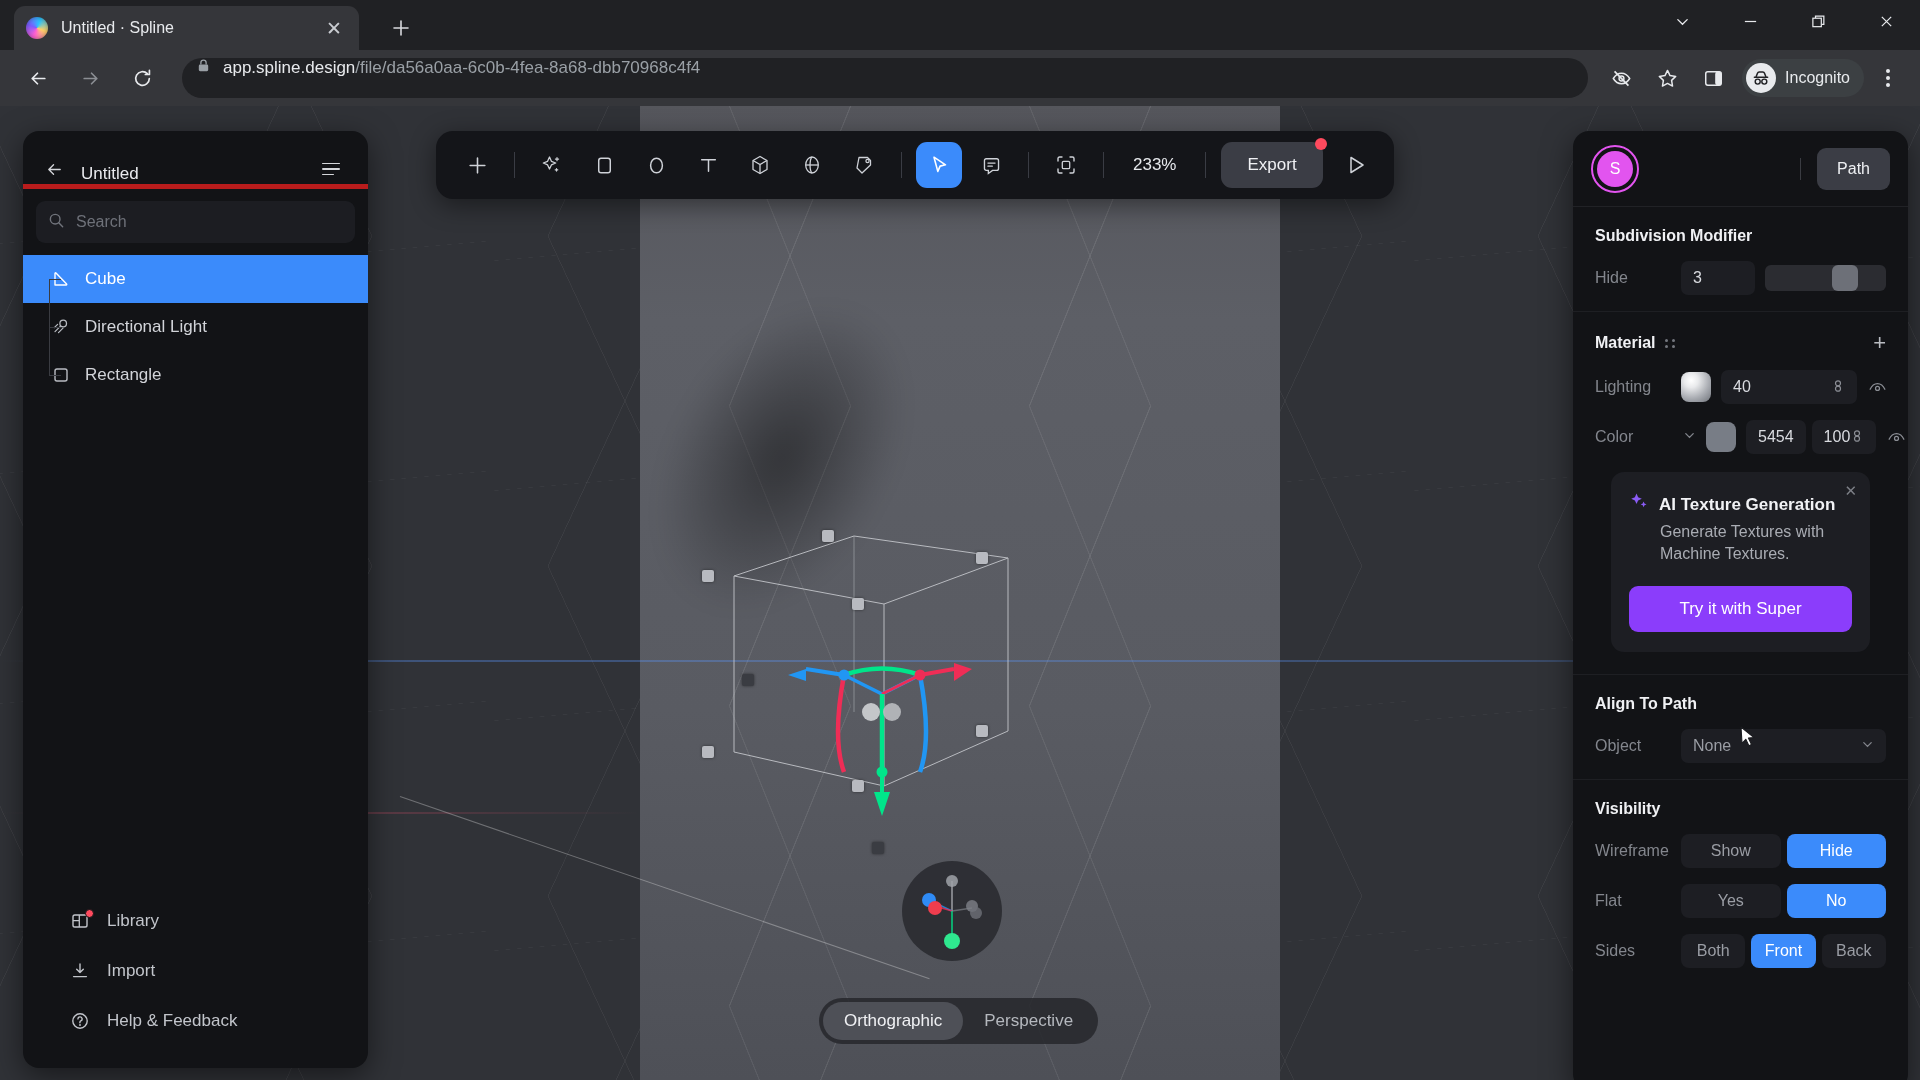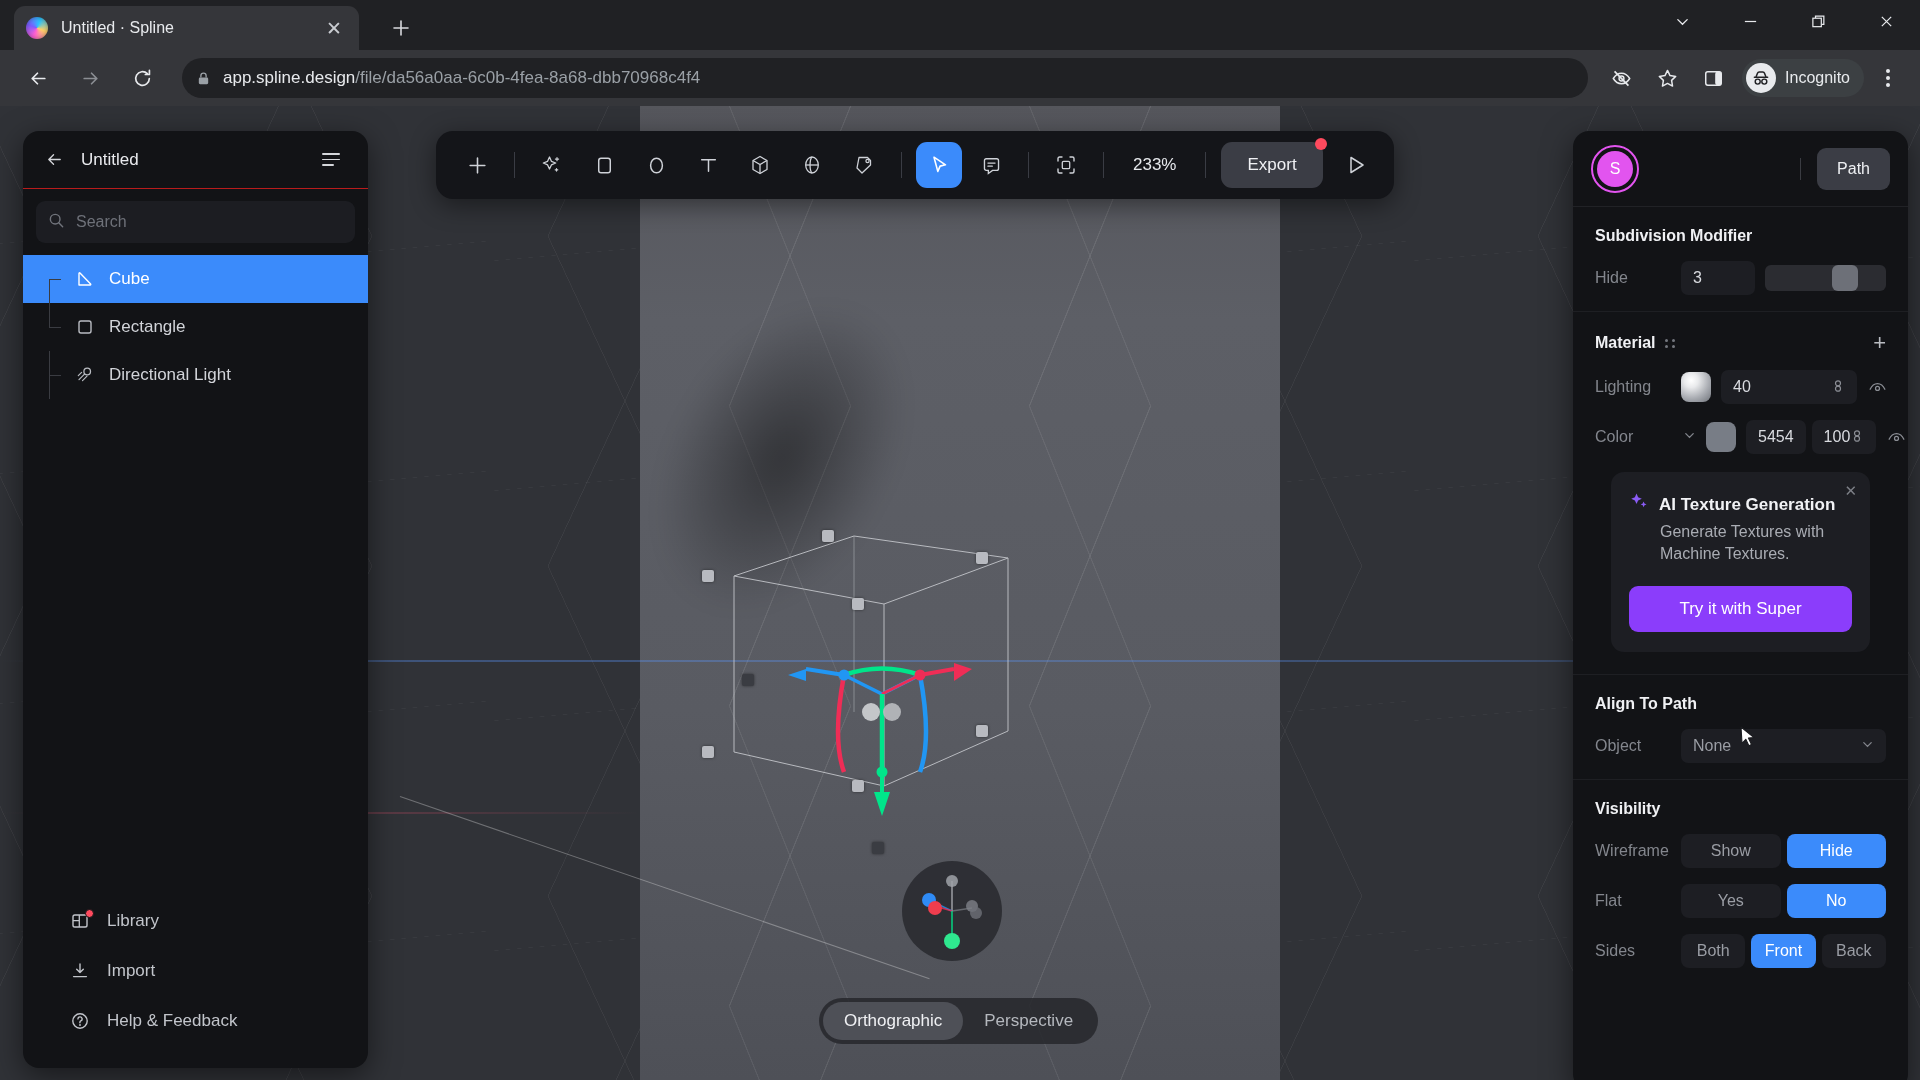--- a/index.html
+++ b/index.html
@@ -53,21 +53,21 @@
     position: absolute; left: 0; top: 50px; width: 1920px; height: 56px;
     background: #35363a; display: flex; align-items: center; padding: 0 12px;
   }
   .navbtn {
     width: 40px; height: 40px; margin: 0 6px; border-radius: 50%;
     display: flex; align-items: center; justify-content: center; color: #e8eaed;
   }
   .navbtn.dim { color: #8b8e93; }
   .omnibox {
     flex: 1; height: 40px; margin: 0 10px 0 14px; background: #202124;
-    border-radius: 20px; display: flex; align-items: center; padding: 0 14px;
+    border-radius: 20px; display: flex; align-items: flex-start; padding: 0 14px;
     min-width: 0;
   }
   .lock-icon { margin-right: 12px; flex: none; color: #9aa0a6; display: flex; }
   .url { font-size: 17px; white-space: nowrap; overflow: hidden; color: #9aa0a6; }
   .url b { color: #e8eaed; font-weight: 400; }
   .omni-actions { display: flex; align-items: center; }
   .omni-actions .navbtn { width: 38px; height: 38px; margin: 0 4px; }
   .incognito-pill {
     display: flex; align-items: center; height: 38px; border-radius: 19px;
     background: #3c4043; padding: 0 14px 0 4px; margin-left: 6px;
@@ -166,22 +166,22 @@
   }
   .tb-play { width: 46px; height: 46px; display: flex; align-items: center; justify-content: center; color: #cfd2d8; margin-left: 10px; }
 
   
   .leftpanel {
     position: absolute; left: 23px; top: 25px; width: 345px; bottom: 12px;
     background: #121316; border-radius: 16px; display: flex; flex-direction: column;
     box-shadow: 0 8px 30px rgba(0,0,0,.5); overflow: hidden;
   }
   .lp-header {
-    height: 58px; display: flex; align-items: center; padding: 0 16px;
-    border-bottom: 1px solid #b91c1c; flex: none;
+    height: 58px; display: flex; align-items: flex-end; padding: 0 16px;
+    border-bottom: 5px solid #b91c1c; flex: none;
   }
   .lp-back { width: 30px; height: 30px; display: flex; align-items: center; justify-content: center; color: #d4d6da; }
   .lp-title { flex: 1; margin-left: 12px; color: #e9eaee; font-size: 17px; }
   .lp-menu { width: 30px; height: 30px; display: flex; flex-direction: column; justify-content: center; gap: 4px; }
   .lp-menu i { display: block; height: 1.6px; background: #d4d6da; border-radius: 1px; }
   .lp-menu i:nth-child(1) { width: 18px; }
   .lp-menu i:nth-child(2) { width: 18px; }
   .lp-menu i:nth-child(3) { width: 12px; }
   .lp-search-wrap { padding: 12px 13px 8px; flex: none; }
   .lp-search {
@@ -190,21 +190,21 @@
   }
   .lp-search input {
     flex: 1; background: transparent; border: 0; outline: none;
     color: #e3e5e9; font-size: 16px; margin-left: 11px;
     font-family: "Liberation Sans", sans-serif;
   }
   .lp-search input::placeholder { color: #6e7179; }
   .layers { flex: 1; overflow: hidden; padding-top: 4px; }
   .layer {
     position: relative; height: 48px; display: flex; align-items: center;
-    padding-left: 48px; color: #d2d4d9; font-size: 17px;
+    padding-left: 24px; color: #d2d4d9; font-size: 17px;
   }
   .layer.selected { background: #3b8bfb; color: #ffffff; }
   .layer .ly-icon { width: 28px; display: flex; align-items: center; justify-content: center; flex: none; margin-right: 10px; }
   .tree-line {
     position: absolute; left: 26px; top: 0; width: 1px; height: 100%;
     background: #3a3c42;
   }
   .tree-elbow {
     position: absolute; left: 26px; top: 50%; width: 12px; height: 1px; background: #3a3c42;
   }
@@ -611,39 +611,39 @@
           <div class="tree-line" style="top:50%;height:50%;"></div>
           <div class="tree-elbow"></div>
           <span class="ly-icon">
             <svg width="20" height="20" viewBox="0 0 20 20">
                 <path d="M4 16V4.5a.6.6 0 0 1 1-.5L15.6 15a.6.6 0 0 1-.4 1H4z" stroke="#ffffff" stroke-width="1.4" fill="none" stroke-linejoin="round"></path>
               </svg>
           </span>
           <span>Cube</span>
         </div>
         <div class="layer">
-          <div class="tree-line" style="height:50%;"></div>
-          <div class="tree-elbow"></div>
-          <span class="ly-icon">
-            <svg width="20" height="20" viewBox="0 0 20 20">
-                <rect x="4" y="4" width="12" height="12" rx="2" stroke="#b9bcc2" stroke-width="1.4" fill="none"></rect>
-              </svg>
-          </span>
-          <span>Rectangle</span>
-        </div>
-        <div class="layer">
           <div class="tree-line"></div>
           <div class="tree-elbow"></div>
           <span class="ly-icon">
             <svg width="20" height="20" viewBox="0 0 20 20">
                 <circle cx="12.2" cy="6.5" r="3.3" stroke="#b9bcc2" stroke-width="1.3" fill="none"></circle>
                 <path d="M9.5 9.2L4 14.7M12 11.2L7.5 15.7M6.6 7.4L3.3 10.7" stroke="#b9bcc2" stroke-width="1.2" stroke-linecap="round"></path>
               </svg>
           </span>
           <span>Directional Light</span>
+        </div>
+        <div class="layer">
+          <div class="tree-line" style="height:50%;"></div>
+          <div class="tree-elbow"></div>
+          <span class="ly-icon">
+            <svg width="20" height="20" viewBox="0 0 20 20">
+                <rect x="4" y="4" width="12" height="12" rx="2" stroke="#b9bcc2" stroke-width="1.4" fill="none"></rect>
+              </svg>
+          </span>
+          <span>Rectangle</span>
         </div>
       </div>
 
       <div class="lp-footer">
         <div class="foot-item">
           <span class="fi-icon">
             <svg width="20" height="20" viewBox="0 0 20 20">
                 <rect x="3" y="4" width="14" height="12" rx="1.8" stroke="#c2c5cb" stroke-width="1.4" fill="none"></rect>
                 <path d="M9.3 4v12M3 9.6h6.3" stroke="#c2c5cb" stroke-width="1.3"></path>
               </svg>

